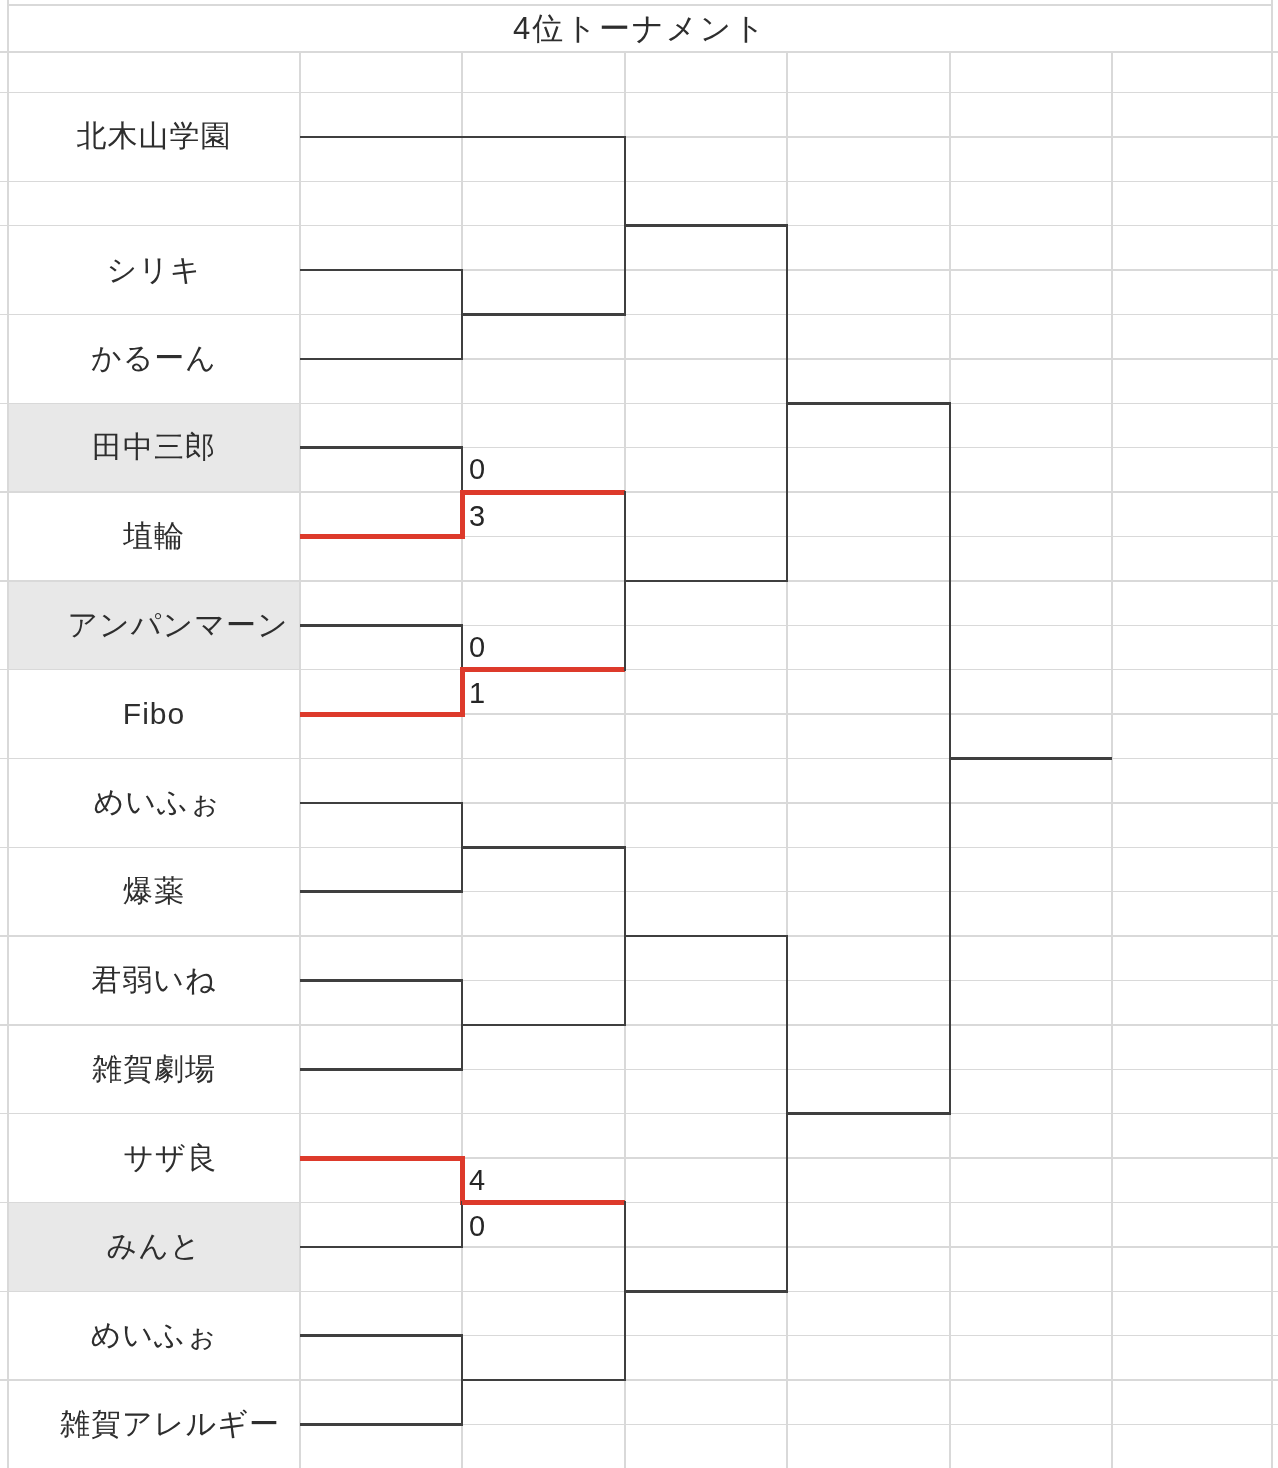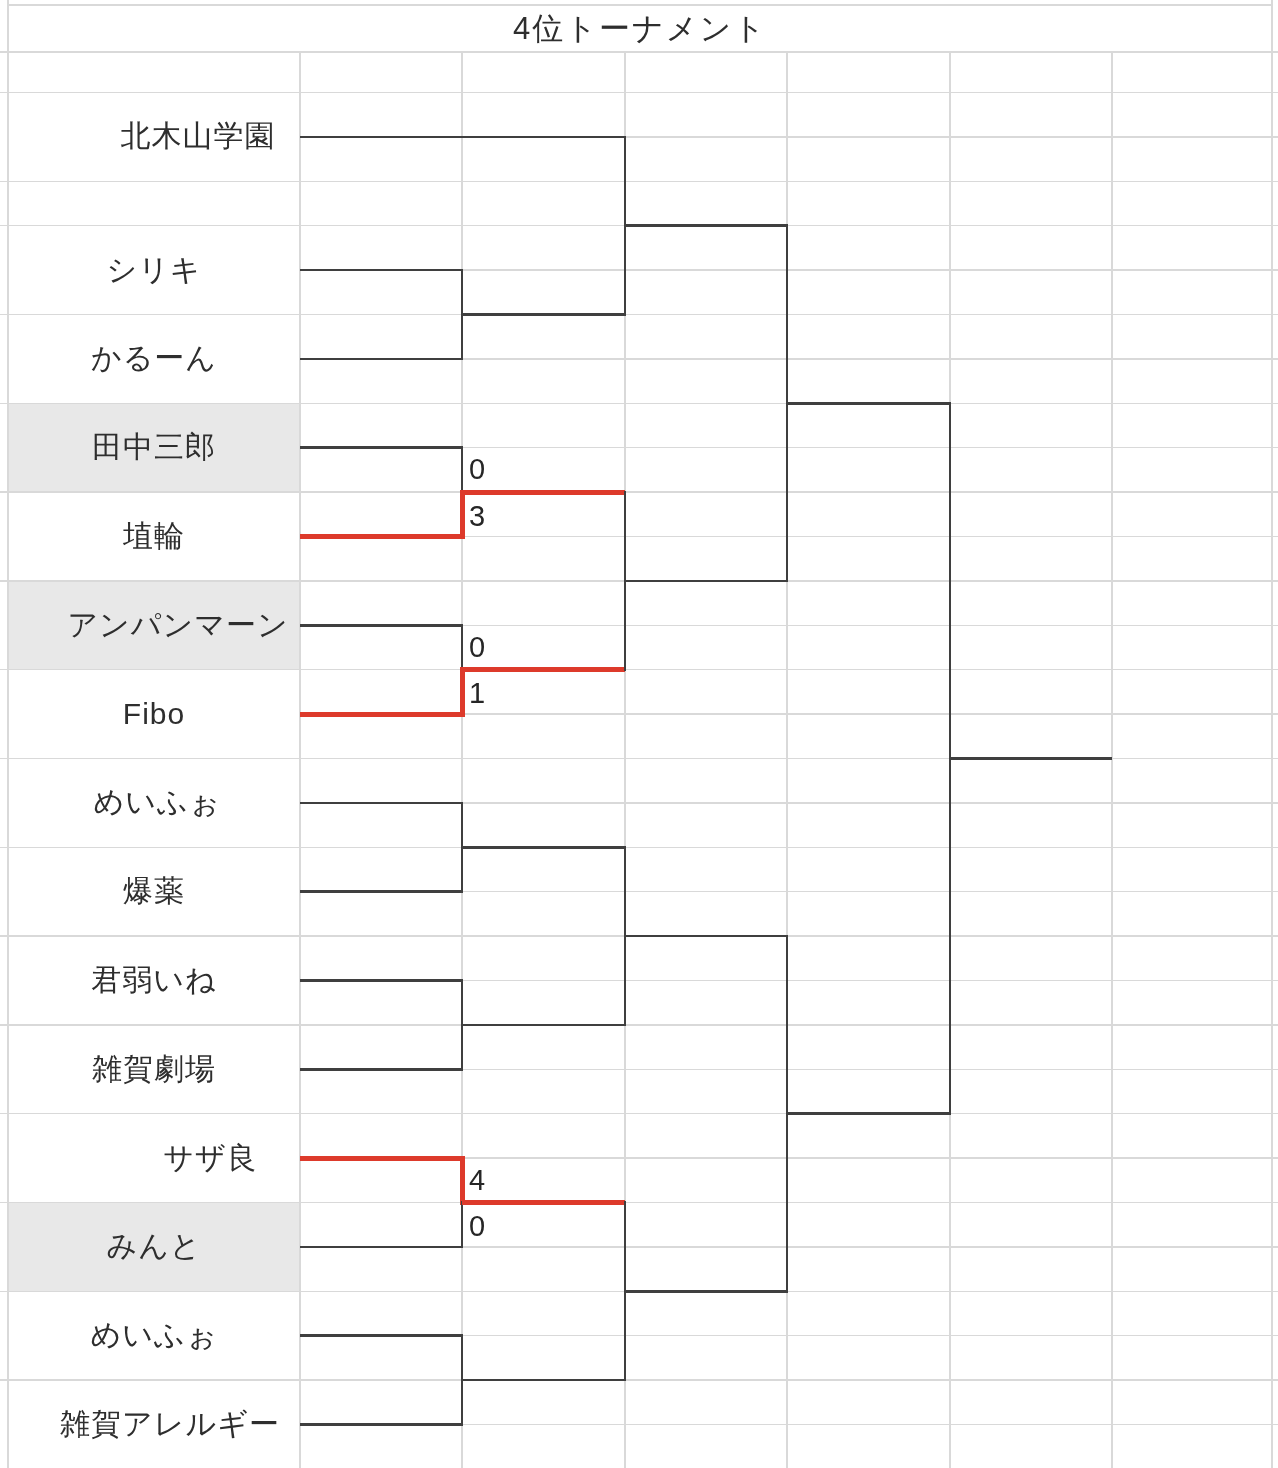--- a/index.html
+++ b/index.html
@@ -74,32 +74,32 @@
       <div class="line" style="left: 0px; top: 1379.35px; width: 1278px; height: 1.5px; background: rgb(217, 217, 217);"></div>
       <div class="line" style="left: 300px; top: 1423.75px; width: 978px; height: 1.5px; background: rgb(217, 217, 217);"></div>
       <div class="line" style="left: 7.25px; top: -0.75px; width: 1.5px; height: 1469.5px; background: rgb(217, 217, 217);"></div>
       <div class="line" style="left: 1271.25px; top: -0.75px; width: 1.5px; height: 1469.5px; background: rgb(217, 217, 217);"></div>
       <div class="line" style="left: 299.25px; top: 51.25px; width: 1.5px; height: 1417.5px; background: rgb(217, 217, 217);"></div>
       <div class="line" style="left: 461.25px; top: 51.25px; width: 1.5px; height: 1417.5px; background: rgb(217, 217, 217);"></div>
       <div class="line" style="left: 624.25px; top: 51.25px; width: 1.5px; height: 1417.5px; background: rgb(217, 217, 217);"></div>
       <div class="line" style="left: 786.25px; top: 51.25px; width: 1.5px; height: 1417.5px; background: rgb(217, 217, 217);"></div>
       <div class="line" style="left: 949.25px; top: 51.25px; width: 1.5px; height: 1417.5px; background: rgb(217, 217, 217);"></div>
       <div class="line" style="left: 1111.25px; top: 51.25px; width: 1.5px; height: 1417.5px; background: rgb(217, 217, 217);"></div>
-      <div class="team-cell" style="left: 8px; top: 92.5px; width: 292px; height: 88.8px; padding-left: 44px;">北木山学園</div>
+      <div class="team-cell" style="left: 8px; top: 92.5px; width: 292px; height: 88.8px;">北木山学園</div>
       <div class="team-cell" style="left: 8px; top: 225.7px; width: 292px; height: 88.8px;">シリキ</div>
       <div class="team-cell" style="left: 8px; top: 314.5px; width: 292px; height: 88.8px;">かるーん</div>
       <div class="team-cell" style="left: 8px; top: 403.3px; width: 292px; height: 88.8px;">田中三郎</div>
       <div class="team-cell" style="left: 8px; top: 492.1px; width: 292px; height: 88.8px;">埴輪</div>
       <div class="team-cell" style="left: 8px; top: 580.9px; width: 340px; height: 88.8px;">アンパンマーン</div>
       <div class="team-cell" style="left: 8px; top: 669.7px; width: 292px; height: 88.8px;">Fibo</div>
       <div class="team-cell" style="left: 11px; top: 758.5px; width: 292px; height: 88.8px;">めいふぉ</div>
       <div class="team-cell" style="left: 8px; top: 847.3px; width: 292px; height: 88.8px;">爆薬</div>
       <div class="team-cell" style="left: 8px; top: 936.1px; width: 292px; height: 88.8px;">君弱いね</div>
       <div class="team-cell" style="left: 8px; top: 1024.9px; width: 292px; height: 88.8px;">雑賀劇場</div>
-      <div class="team-cell" style="left: 8px; top: 1113.7px; width: 325px; height: 88.8px; padding-left: 40px;">サザ良</div>
+      <div class="team-cell" style="left: 8px; top: 1113.7px; width: 325px; height: 88.8px;">サザ良</div>
       <div class="team-cell" style="left: 8px; top: 1202.5px; width: 292px; height: 88.8px;">みんと</div>
       <div class="team-cell" style="left: 8px; top: 1291.3px; width: 292px; height: 88.8px;">めいふぉ</div>
       <div class="team-cell" style="left: 8px; top: 1380.1px; width: 292px; height: 88.8px; padding-left: 16px;">雑賀アレルギー</div>
       <div class="line" style="left: 300px; top: 135.65px; width: 325px; height: 2.5px; background: rgb(63, 63, 63);"></div>
       <div class="line" style="left: 300px; top: 268.85px; width: 162px; height: 2.5px; background: rgb(63, 63, 63);"></div>
       <div class="line" style="left: 300px; top: 357.65px; width: 162px; height: 2.5px; background: rgb(63, 63, 63);"></div>
       <div class="line" style="left: 460.75px; top: 268.85px; width: 2.5px; height: 91.3px; background: rgb(63, 63, 63);"></div>
       <div class="line" style="left: 462px; top: 313.25px; width: 163px; height: 2.5px; background: rgb(63, 63, 63);"></div>
       <div class="line" style="left: 300px; top: 446.45px; width: 162px; height: 2.5px; background: rgb(63, 63, 63);"></div>
       <div class="line" style="left: 300px; top: 534px; width: 162px; height: 5px; background: rgb(221, 58, 43);"></div>

